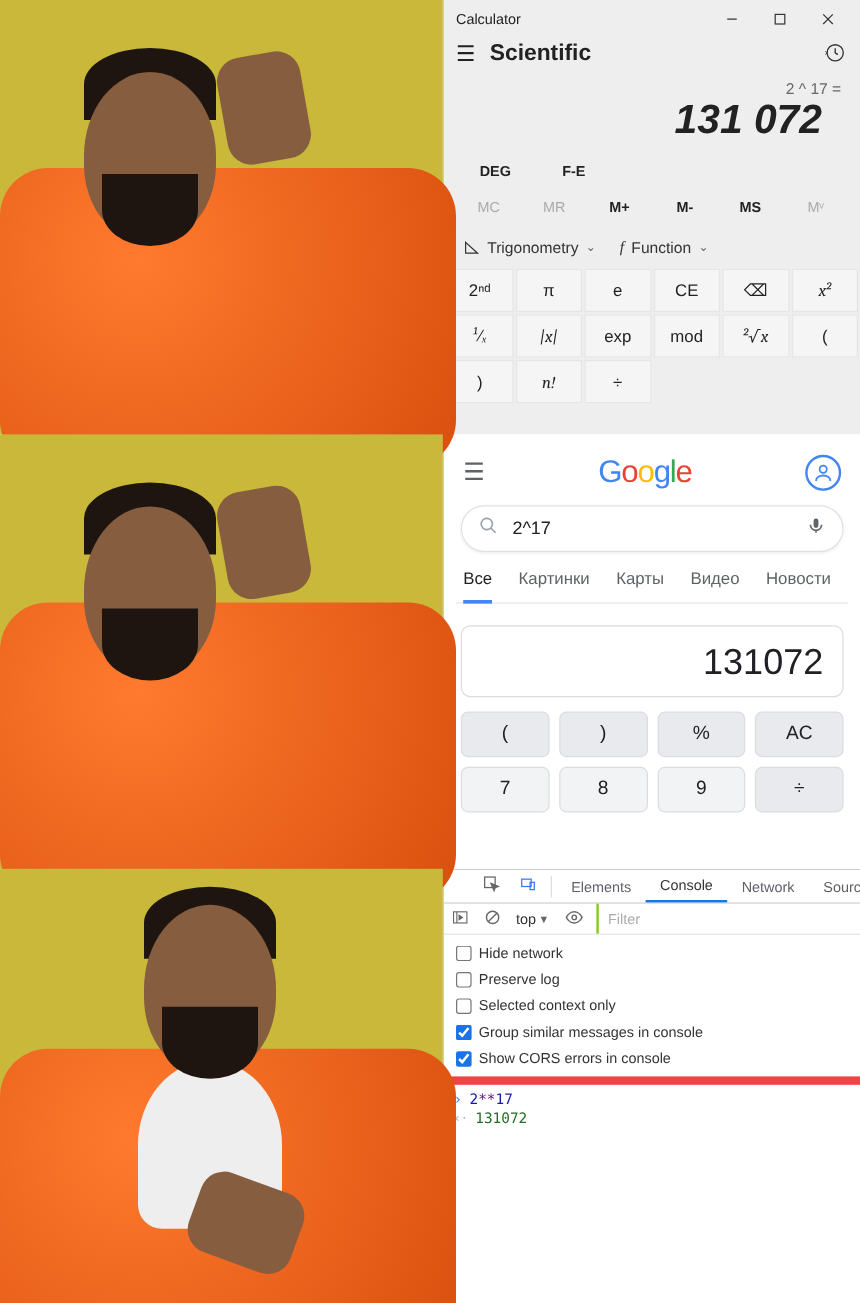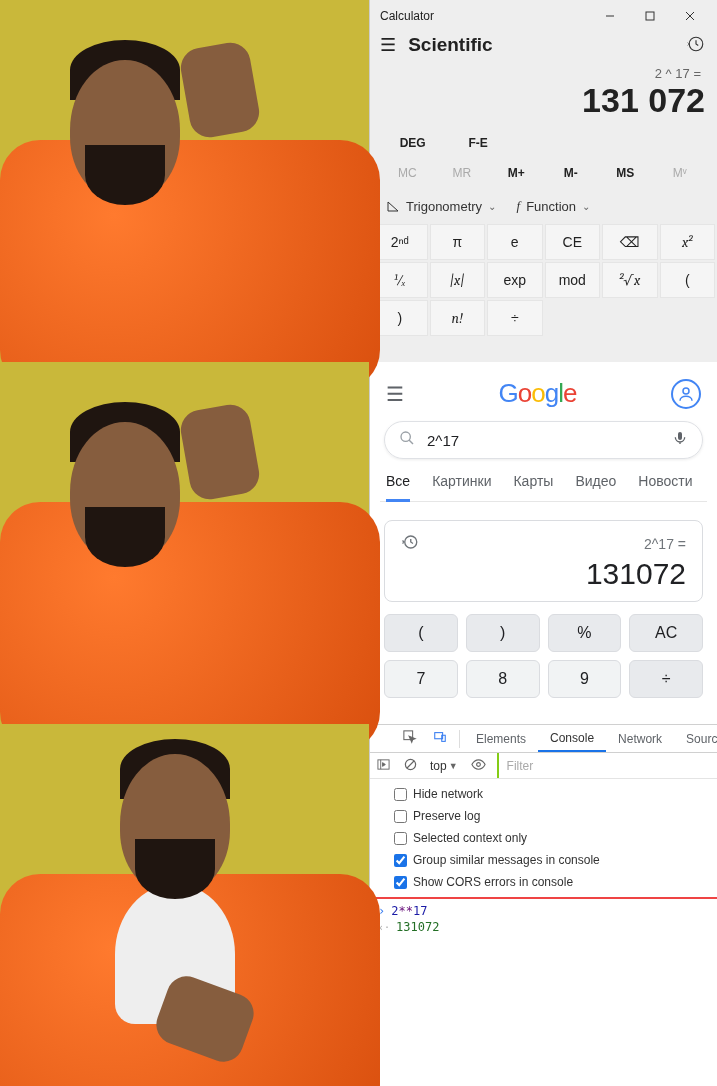--- a/index.html
+++ b/index.html
@@ -32,21 +32,21 @@
 
   
   .calc { background: #eeeeee; height: 100%; display: flex; flex-direction: column; font-size: 13px; color: #222; }
   .calc-titlebar { display: flex; align-items: center; padding: 6px 10px 2px; gap: 6px; }
   .calc-titlebar .title { flex: 1; font-size: 12px; }
   .winbtn { width: 34px; height: 20px; display: flex; align-items: center; justify-content: center; }
   .calc-header { display: flex; align-items: center; padding: 6px 12px 6px 10px; }
   .calc-header .ham { font-size: 18px; margin-right: 12px; }
   .calc-header .mode { font-weight: 600; font-size: 19px; flex: 1; }
   .calc-expr { text-align: right; padding: 4px 16px 0; color: #666; font-size: 13px; }
-  .calc-result { text-align: right; padding: 0 12px 8px; font-weight: 600; font-size: 34px; }
+  .calc-result { text-align: right; padding: 0 32px 8px; font-weight: 600; font-size: 34px; font-style: italic; }
   .calc-row { display: flex; padding: 0 10px; }
   .calc-row.small { font-size: 12px; color: #555; }
   .calc-row .c { flex: 1; text-align: center; padding: 8px 0; }
   .calc-row .c.dim { color: #aaa; }
   .calc-row .c.b { font-weight: 600; color: #222; }
   .calc-drop-row { display: flex; gap: 20px; padding: 10px 16px; font-size: 13px; color: #333; }
   .calc-drop { display: flex; align-items: center; gap: 6px; }
   .chev { font-size: 10px; color: #666; }
   .calc-grid { display: grid; grid-template-columns: repeat(6, 1fr); gap: 2px; padding: 0 2px; background: #eee; }
   .calc-grid .key { background: #f5f5f5; height: 36px; display: flex; align-items: center; justify-content: center; font-size: 14px; color: #222; border: 1px solid #e5e5e5; }
@@ -77,21 +77,21 @@
   
   .dev { background: #fff; height: 100%; font-size: 12px; color: #333; border-top: 1px solid #d0d0d0; }
   .dev-tabs { display: flex; align-items: center; border-bottom: 1px solid #d0d0d0; height: 28px; padding-left: 25px; }
   .dev-tabs .i { padding: 0 8px; color: #666; }
   .dev-tabs .t { padding: 0 12px; color: #5f6368; height: 100%; display: flex; align-items: center; }
   .dev-tabs .t.active { color: #333; border-bottom: 2px solid #1a73e8; }
   .dev-tool { display: flex; align-items: center; border-bottom: 1px solid #e4e4e4; height: 26px; }
   .dev-tool .i { padding: 0 7px; color: #666; }
   .dev-tool .ctx { padding: 0 6px; color: #333; display: flex; align-items: center; gap: 2px; }
   .dev-tool .filter { flex: 1; padding: 0 8px; color: #aaa; border-left: 2px solid #84cc16; height: 100%; display: flex; align-items: center; margin-left: 4px; }
-  .dev-opts { padding: 4px 24px; border-bottom: 2px solid #ef4444; }
+  .dev-opts { padding: 4px 10px; border-bottom: 7px solid #ef4444; }
   .dev-opts label { display: flex; align-items: center; gap: 6px; padding: 4px 0; font-size: 12px; color: #333; }
   .dev-opts input { accent-color: #1a73e8; width: 13px; height: 13px; }
   .dev-console { padding: 4px 8px; font-family: Menlo, Consolas, monospace; font-size: 12px; }
   .dev-line { display: flex; gap: 6px; padding: 1px 0; }
   .dev-line .p { color: #367cf1; }
   .dev-line .o { color: #aaa; font-size: 10px; padding-top: 2px; }
   .code-num { color: #1a1aa6; }
   .code-op { color: #660e7a; }
   .code-res { color: #236e25; }
 
@@ -235,30 +235,20 @@
       </div>
       <div class="goog-tabs">
         <span class="t active">Все</span>
         <span class="t">Картинки</span>
         <span class="t">Карты</span>
         <span class="t">Видео</span>
         <span class="t">Новости</span>
       </div>
       <div class="goog-calc">
         <div class="goog-calc-disp">
-          <div class="goog-calc-top">
-            <span>
-              <svg width="18" height="18" viewBox="0 0 24 24" fill="none" stroke="#70757a" stroke-width="1.8">
-                  <circle cx="13" cy="12" r="8"></circle>
-                  <path d="M13 8v4l3 2"></path>
-                  <path d="M4 12l-2-2m2 2l-2 2"></path>
-                </svg>
-            </span>
-            <span class="goog-calc-exp">2^17 =</span>
-          </div>
           <div class="goog-calc-res">131072</div>
         </div>
         <div class="goog-keys">
           <div class="k op">(</div>
           <div class="k op">)</div>
           <div class="k op">%</div>
           <div class="k op">AC</div>
           <div class="k">7</div>
           <div class="k">8</div>
           <div class="k">9</div>

